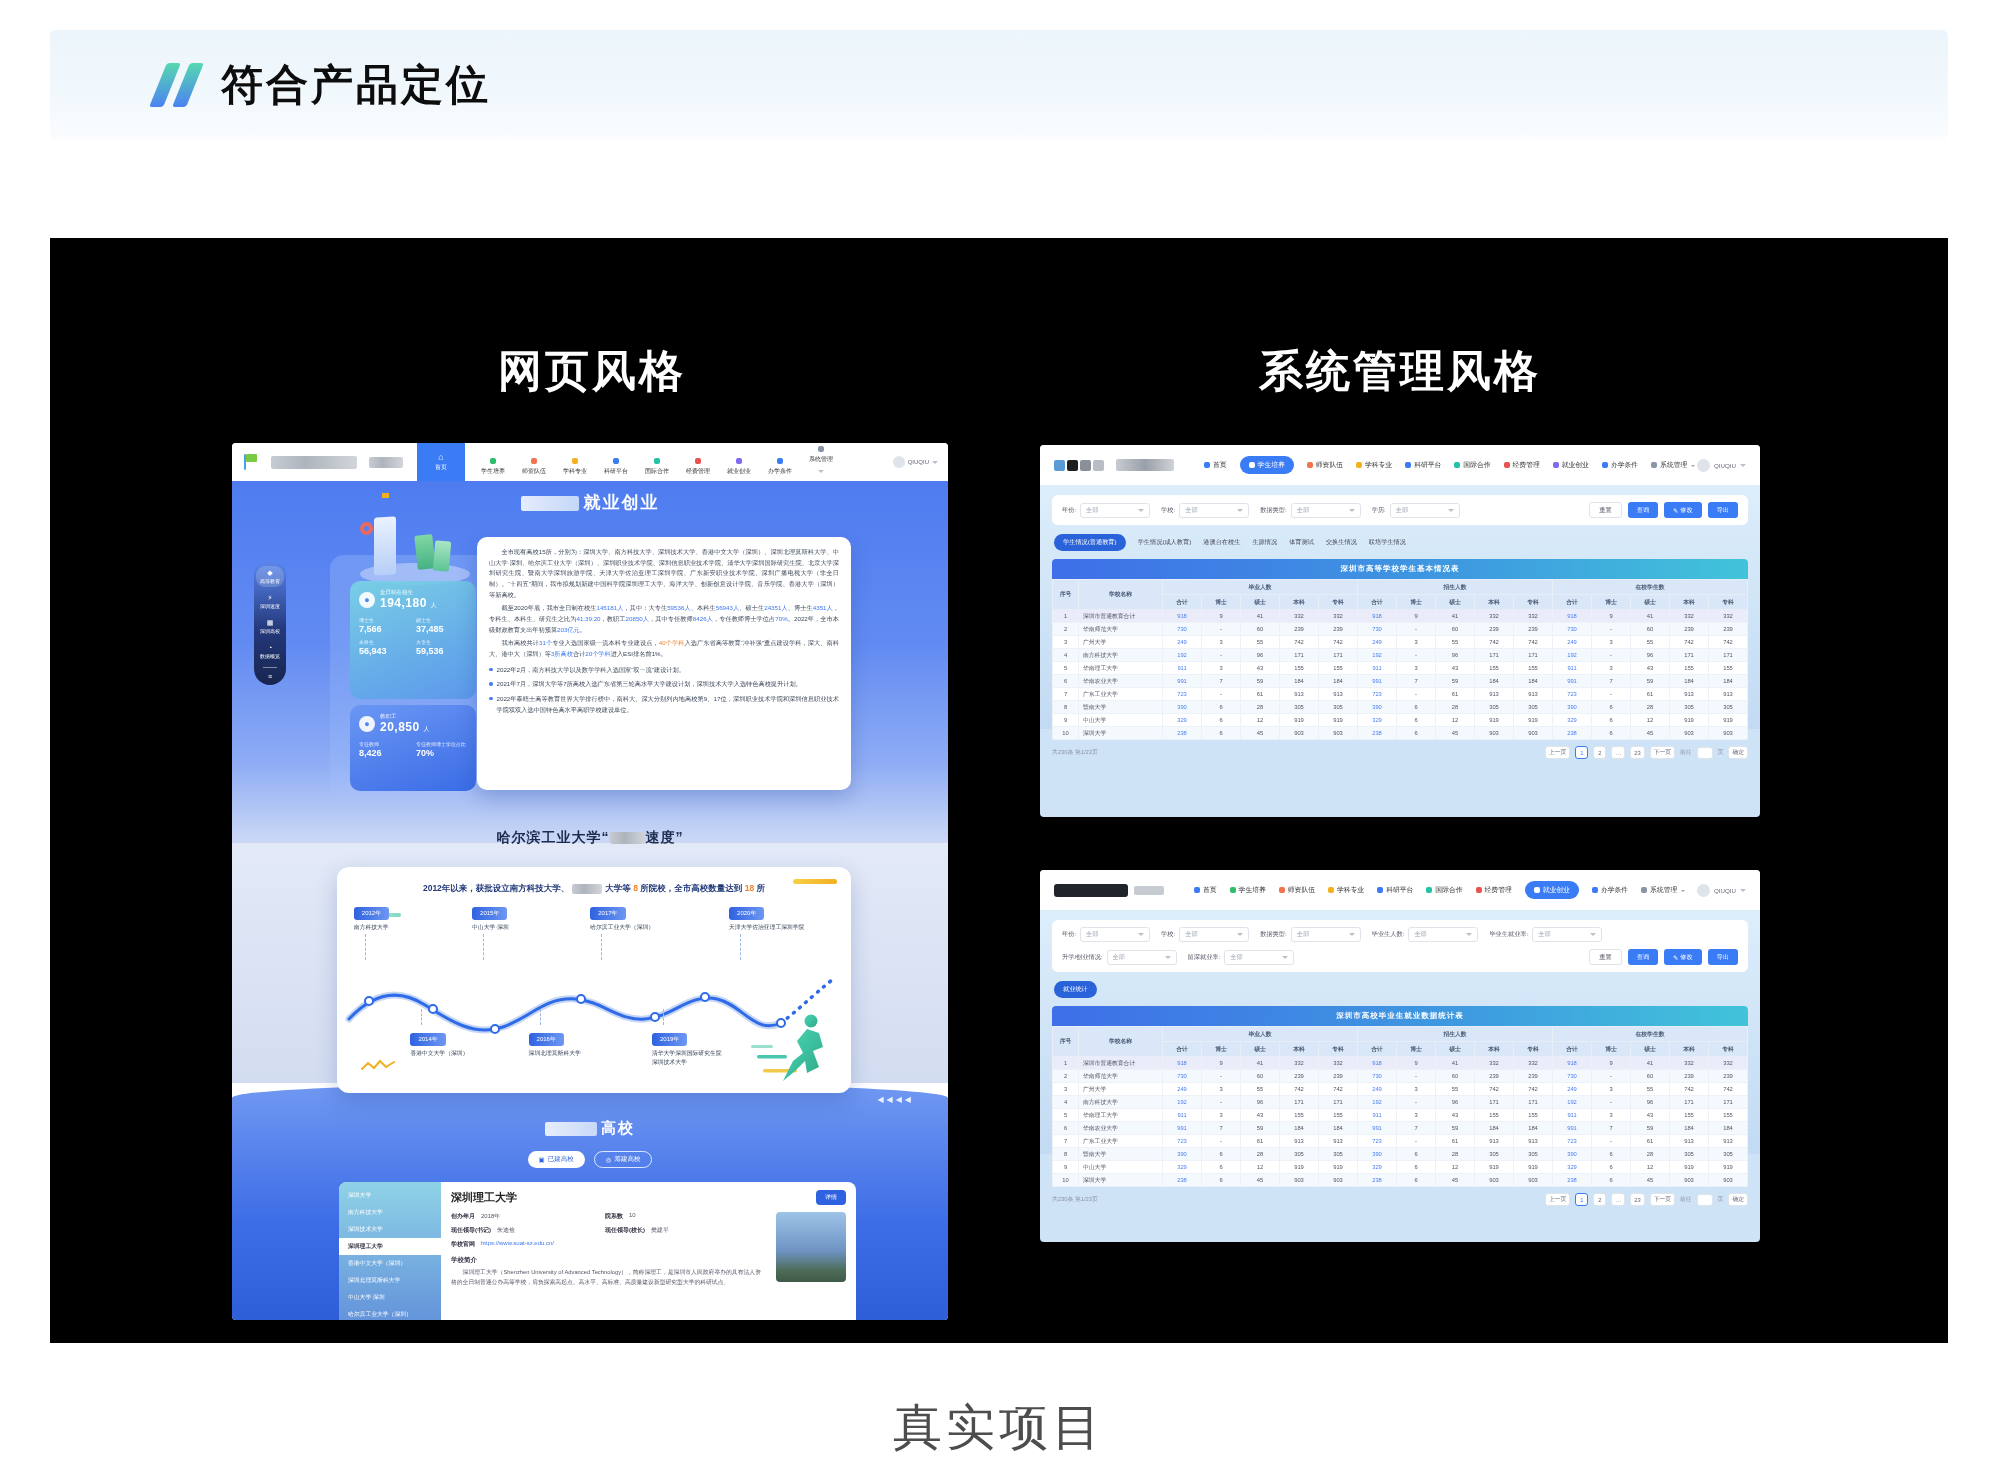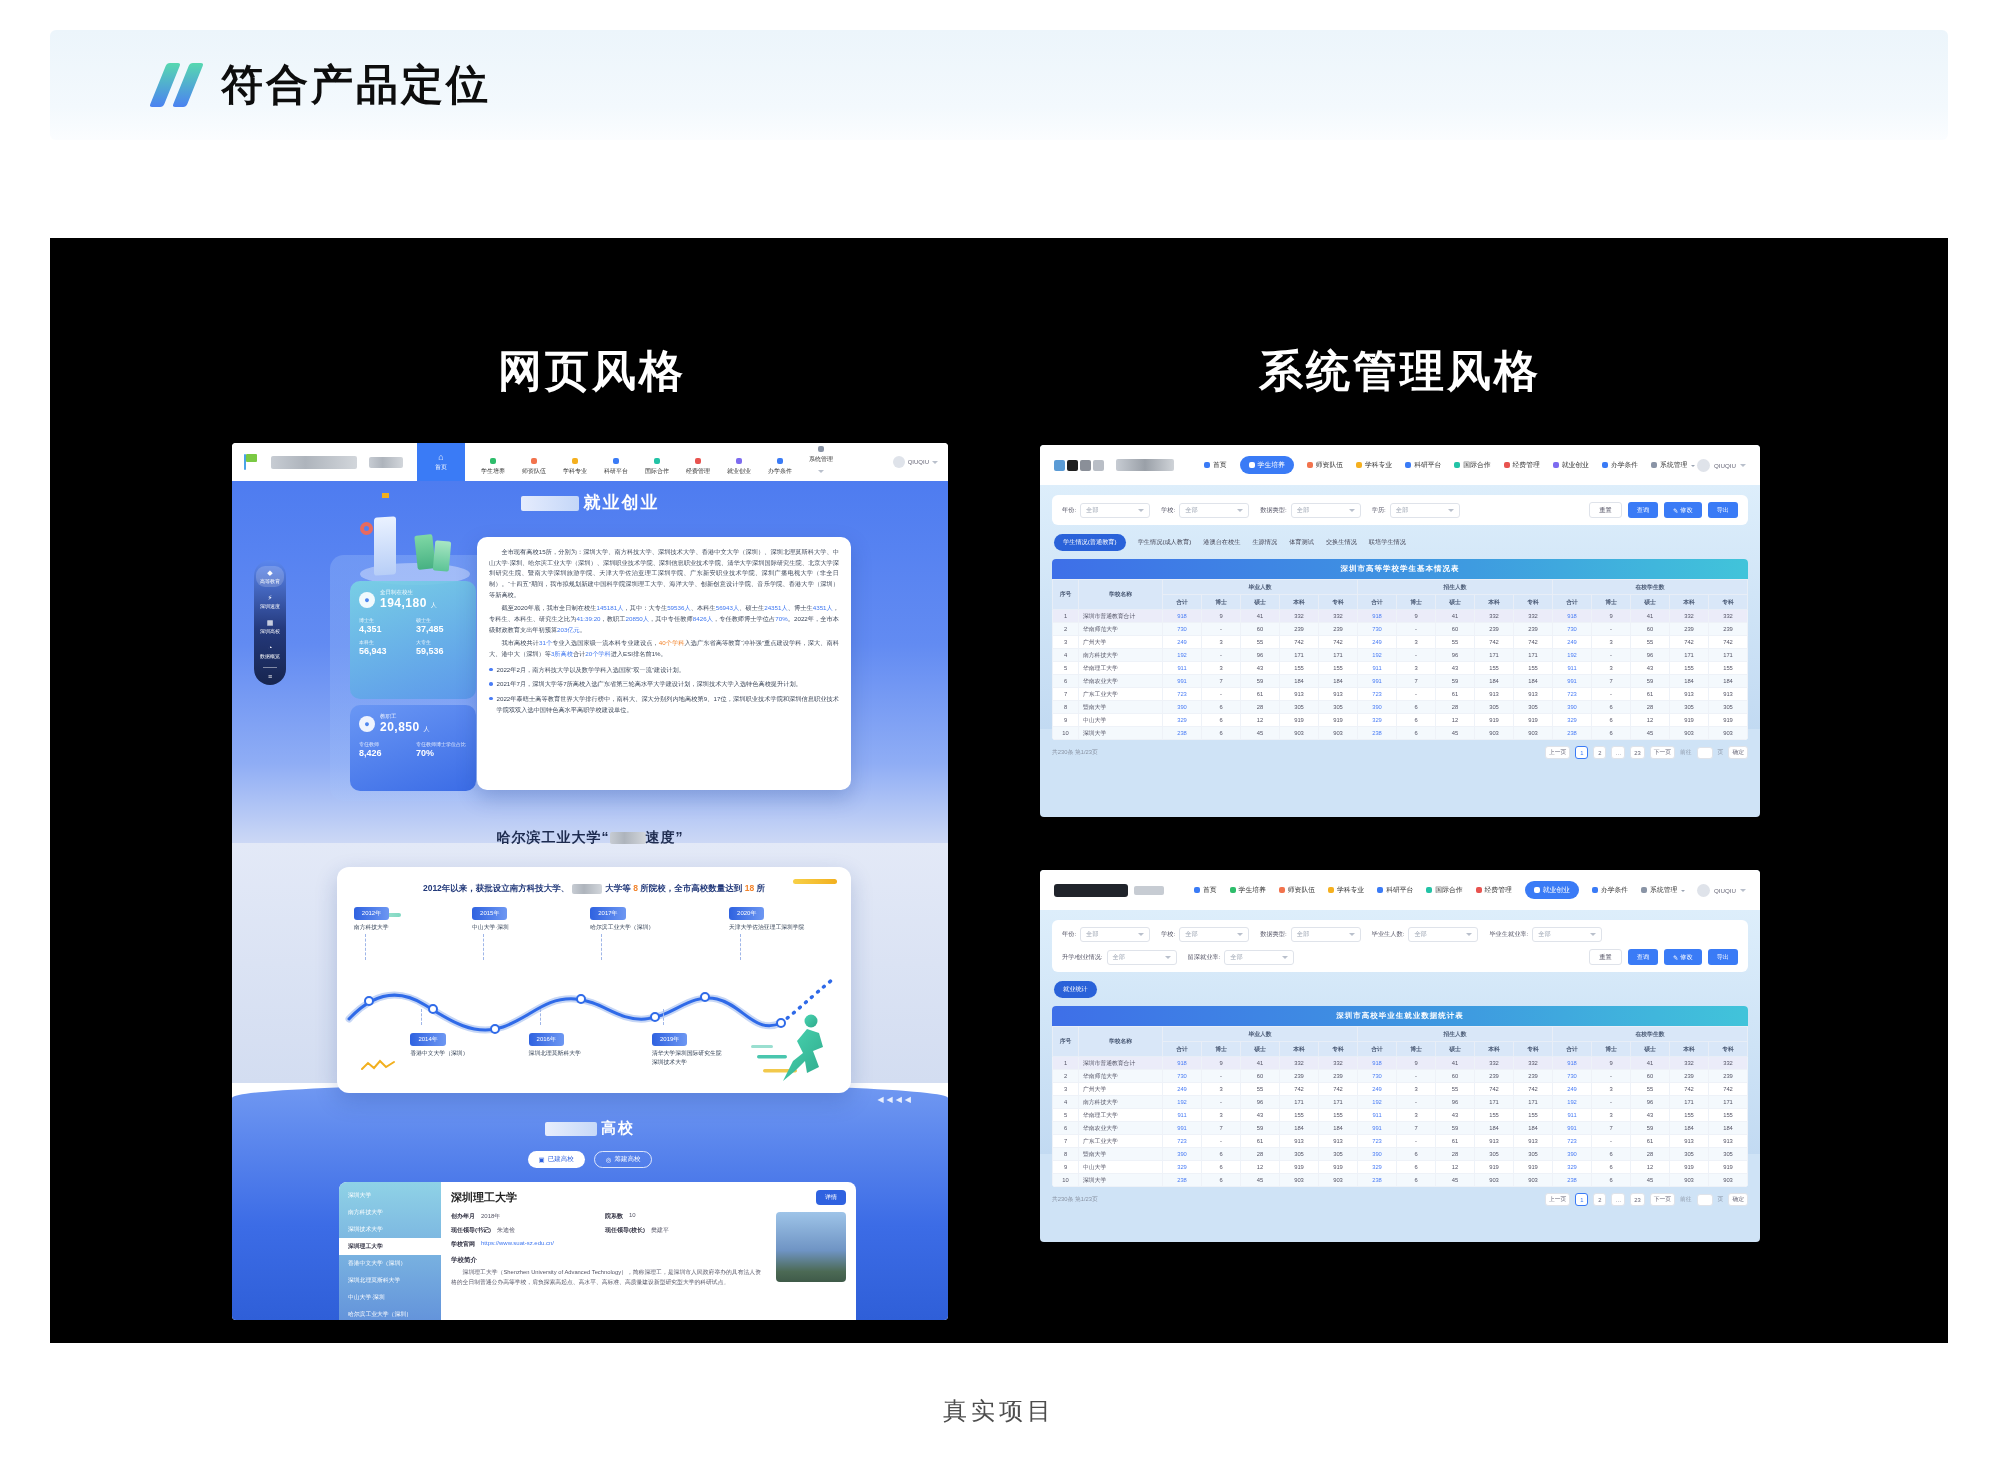--- a/index.html
+++ b/index.html
@@ -13,21 +13,21 @@
   .band .slashes { display:flex; gap:9px; margin-left:108px; }
   .band .slashes i { width:14px; height:44px; transform:skewX(-22deg); border-radius:3px; display:block;
           background:linear-gradient(180deg,#57d8b0 0%,#4b82f1 100%); }
   .band h1 { font-size:42px; font-weight:800; color:#0d0d0d; margin-left:26px; letter-spacing:3px; }
 
   
   .panel { position:absolute; left:50px; top:238px; width:1898px; height:1105px; background:#000; }
   .col-head { position:absolute; top:104px; width:720px; text-align:center; color:#fff; font-size:44px; font-weight:800; letter-spacing:3px; }
   .col-head.left { left:182px; }
   .col-head.right { left:990px; }
-  .caption { position:absolute; top:1395px; left:0; width:100%; text-align:center; font-size:24px; color:#4d4d4d; font-weight:500; letter-spacing:4px; }
+  .caption { position:absolute; top:1395px; left:0; width:100%; text-align:center; font-size:49px; color:#4d4d4d; font-weight:500; letter-spacing:4px; }
 
   .redact { display:inline-block; background:linear-gradient(90deg,#c7ccd3,#aeb4bc 40%,#d2d6db); border-radius:2px; vertical-align:middle; }
   .redact.lt { background:linear-gradient(90deg,rgba(255,255,255,.85),rgba(225,237,250,.8)); }
 
   
   .mock-web { position:absolute; left:182px; top:205px; width:716px; height:877px; border-radius:4px; overflow:hidden; background:#fff; }
   .w-hero   { position:absolute; top:38px; left:0; right:0; height:362px; background:linear-gradient(180deg,#4e7cf0 0%,#628bf2 45%,#8fadf5 78%,#ccd8f5 100%); }
   .w-mid    { position:absolute; top:400px; left:0; right:0; height:240px; background:linear-gradient(180deg,#e3e9f7 0%,#d3ddf1 100%); }
   .w-bottom { position:absolute; top:640px; left:0; right:0; height:237px; background:linear-gradient(180deg,#7199f2 0%,#3c6ce6 60%,#2f5fd8 100%); border-radius:100% 100% 0 0/30px 30px 0 0; }
 
@@ -288,21 +288,21 @@
         <div class="st-head">
           <span class="st-ico">●</span>
           <span>
             <div class="st-lab">全日制在校生</div>
             <div class="st-val"><span>194,180</span> <small>人</small></div>
           </span>
         </div>
         <div class="st-grid">
             <div class="st-cell">
               <div class="l">博士生</div>
-              <div class="v">4,351</div>
+              <div class="v">7,566</div>
             </div>
             <div class="st-cell">
               <div class="l">硕士生</div>
               <div class="v">37,485</div>
             </div>
             <div class="st-cell">
               <div class="l">本科生</div>
               <div class="v">56,943</div>
             </div>
             <div class="st-cell">

